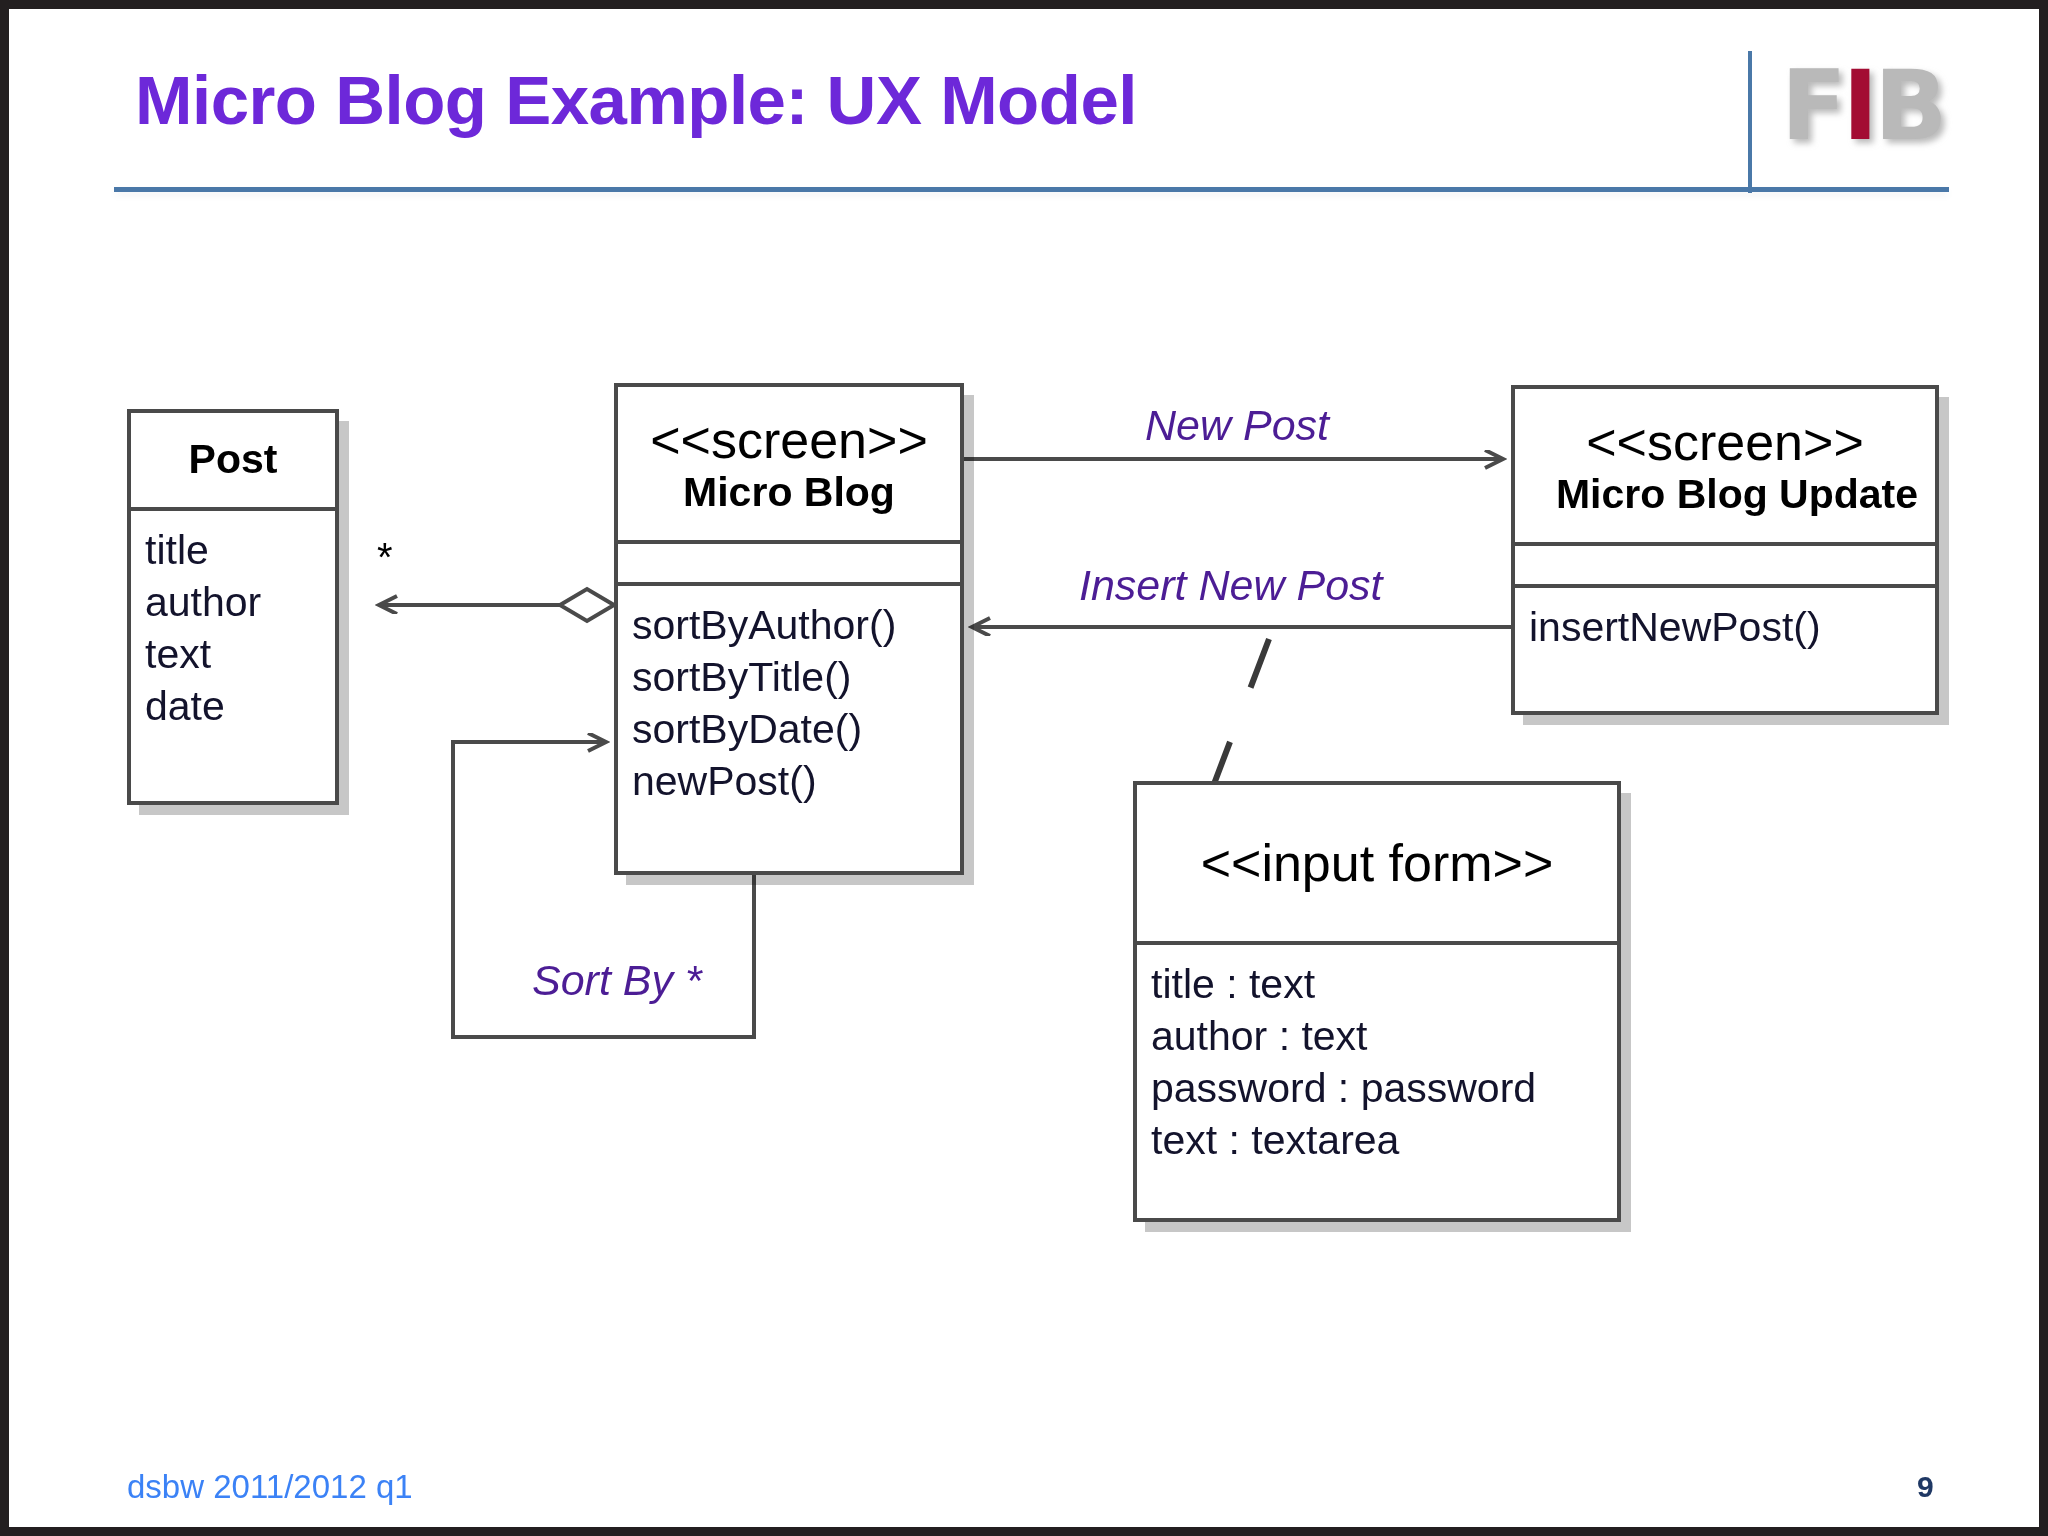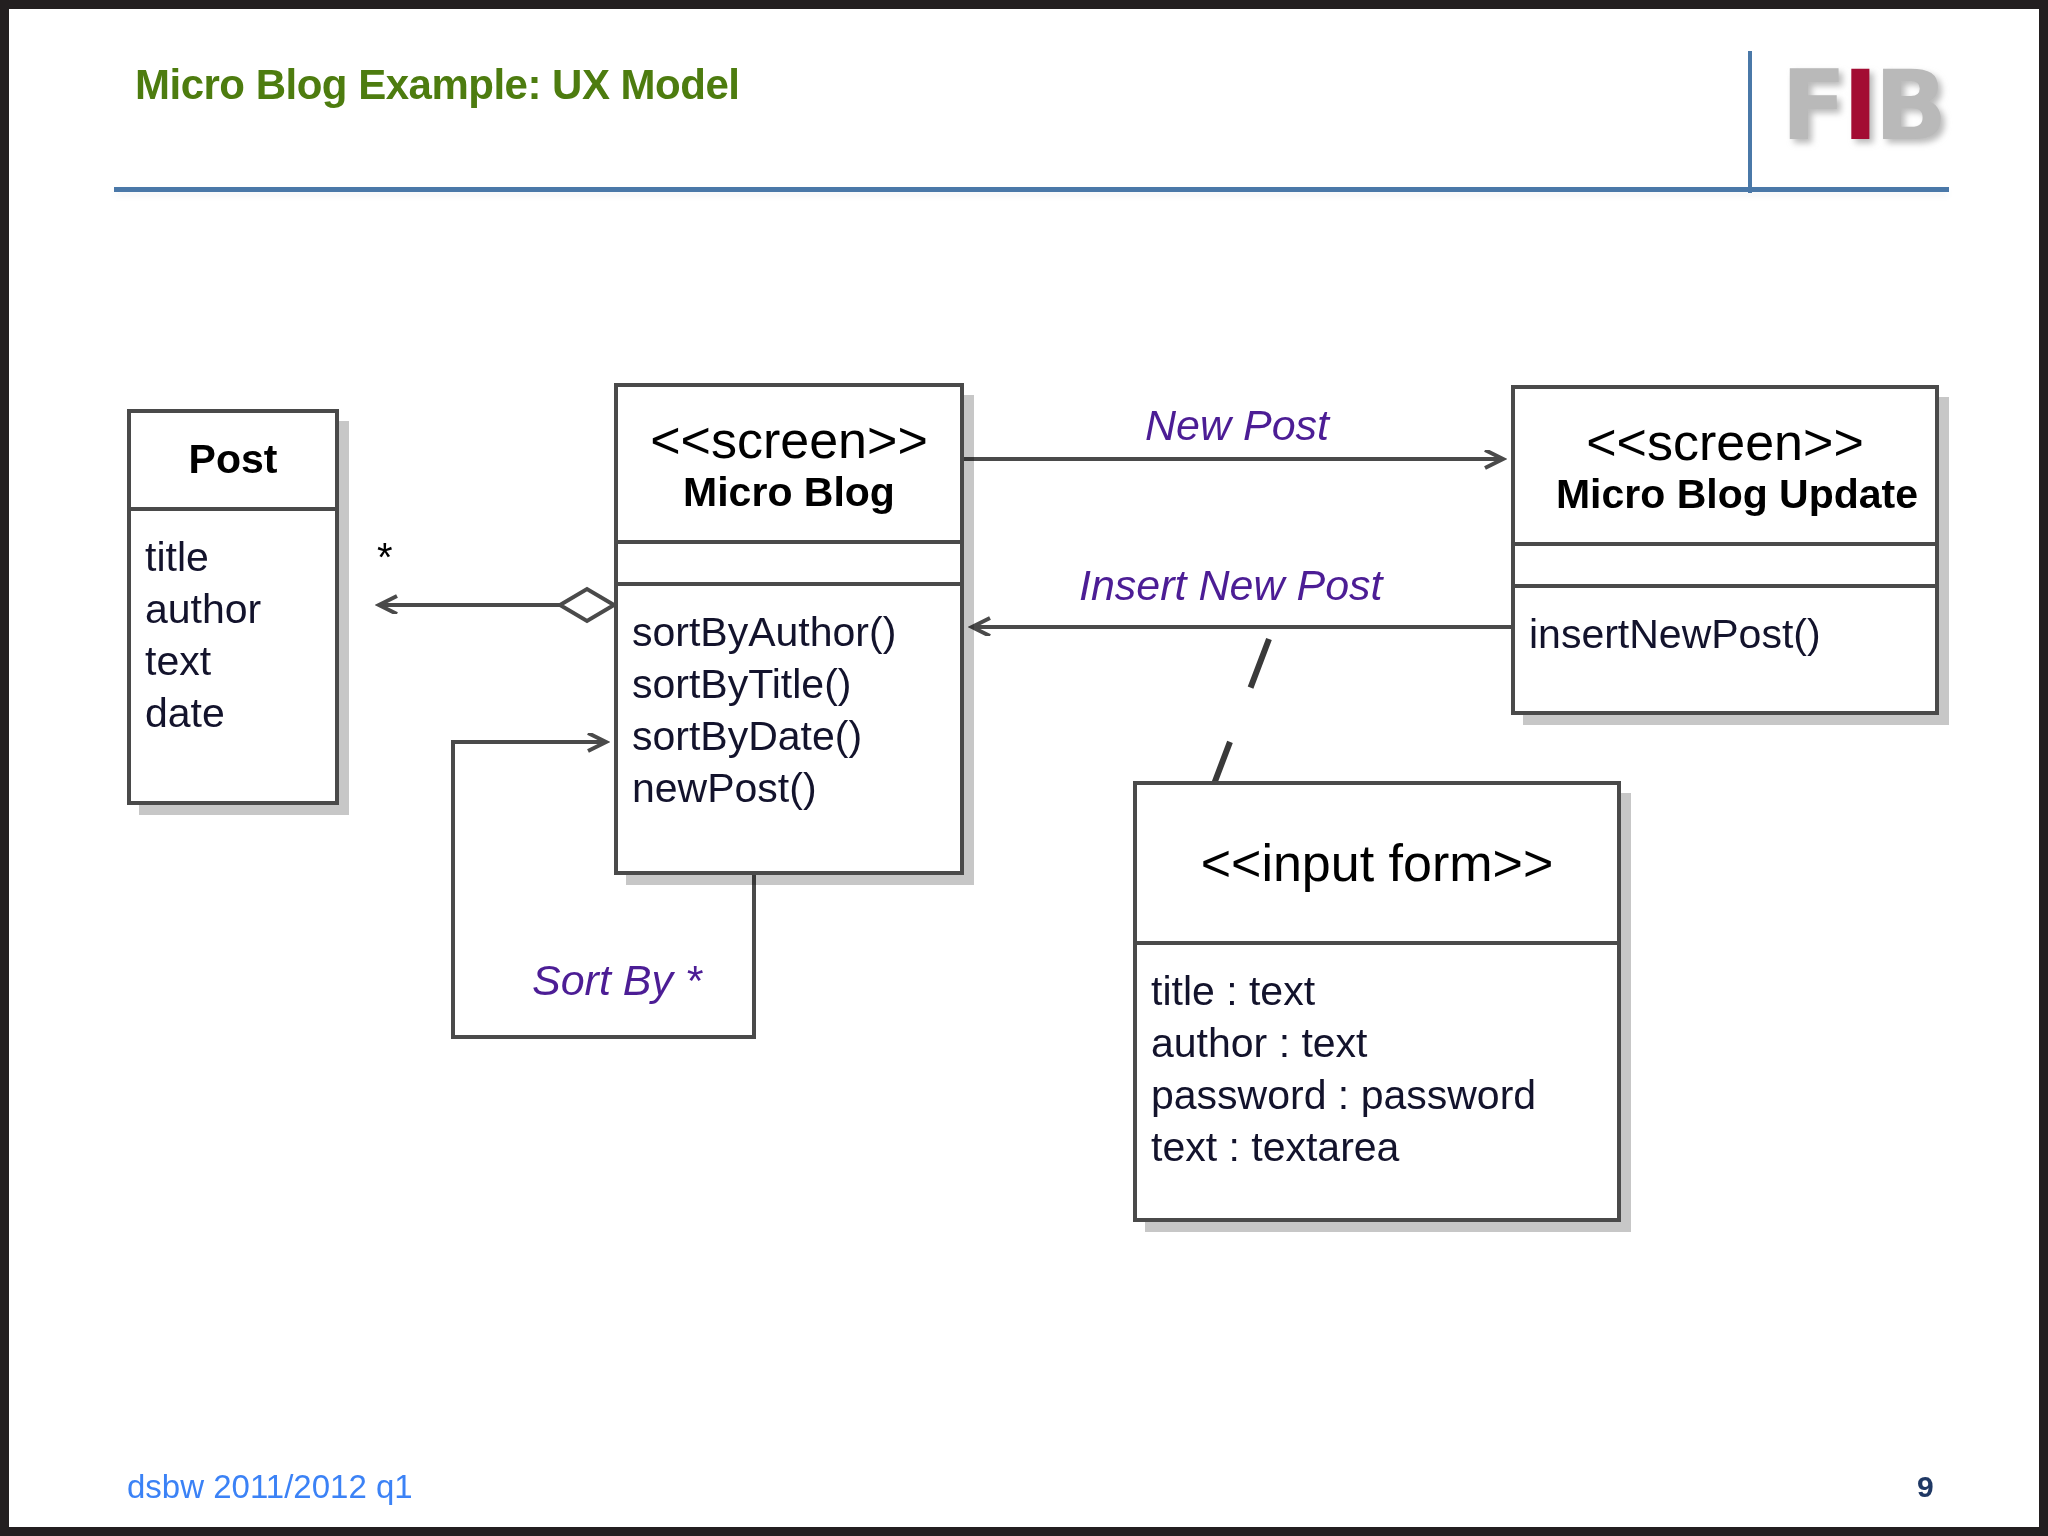--- a/index.html
+++ b/index.html
@@ -23,23 +23,23 @@
     box-sizing: border-box;
     border: 9px solid #231f20;
     overflow: hidden;
   }
 
   
   #slide-title {
     position: absolute;
     left: 126px;
     top: 52px;
-    font-size: 42px;
-    font-weight: bold;
-    color: #4d7c0f;
+    font-size: 69px;
+    font-weight: bold;
+    color: #6d28d9;
     letter-spacing: -0.5px;
     white-space: nowrap;
     font-stretch: condensed;
   }
   #title-rule {
     position: absolute;
     left: 105px;
     top: 178px;
     width: 1835px;
     height: 5px;
@@ -104,21 +104,20 @@
     line-height: 1.15;
     white-space: nowrap;
   }
   .uml-empty {
     border-bottom: 4px solid #4a4a4a;
     box-sizing: border-box;
   }
   .uml-body {
     padding: 16px 0 0 14px;
     box-sizing: border-box;
-    margin-top: 7px;
   }
   .member {
     font-size: 41px;
     color: #13132c;
     line-height: 1.15;
     white-space: nowrap;
     margin-bottom: 5px;
   }
 
   

